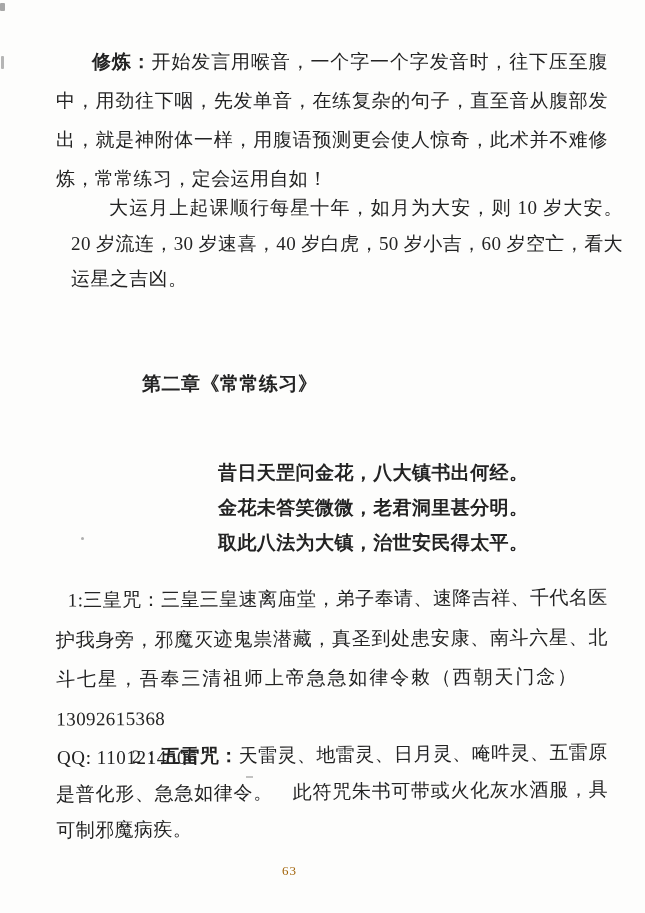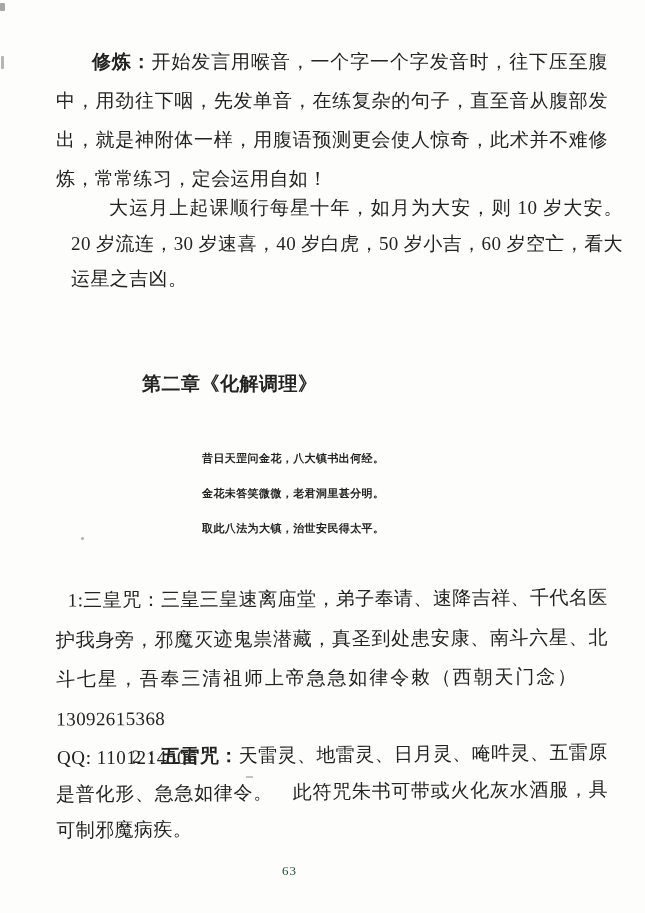--- a/index.html
+++ b/index.html
@@ -39,24 +39,25 @@
     top: 371px;
     margin: 0;
     font-size: 19px;
     font-weight: bold;
     letter-spacing: 0.5px;
   }
   .poem {
     position: absolute;
     left: 202px;
     top: 441px;
-    margin: 0;
-    font-size: 11px;
+    margin: 16px;
+    font-size: 19px;
     font-weight: bold;
     letter-spacing: 0.4px;
+    font-family: Liberation Mono, monospace;
   }
   .poem-line {
     height: 35.2px;
     line-height: 35.2px;
     white-space: nowrap;
   }
   .para-sanhuang {
     top: 579px;
     line-height: 39.5px;
     text-indent: 12px;
@@ -81,21 +82,21 @@
     transform-origin: center center;
   }
   .page-number {
     position: absolute;
     left: 0;
     top: 863px;
     width: 579px;
     margin: 0;
     text-align: center;
     font-size: 13px;
-    color: #14532d;
+    color: #a16207;
     letter-spacing: 1px;
   }
   
   .artifact { position: absolute; background: #7a7a7a; }
   .artifact.a1 { left: 0; top: 3px;  width: 5px; height: 8px; opacity: 0.65; border-radius: 1px; }
   .artifact.a2 { left: 1px; top: 56px; width: 3px; height: 13px; opacity: 0.55; border-radius: 1px; }
   .artifact.a3 { left: 81px; top: 537px; width: 3px; height: 3px; opacity: 0.6; border-radius: 50%; }
   .artifact.a4 { left: 246px; top: 776px; width: 7px; height: 2px; opacity: 0.45; }
 </style>
 </head>
@@ -106,21 +107,21 @@
   <span class="artifact a1"></span>
   <span class="artifact a2"></span>
   <span class="artifact a3"></span>
   <span class="artifact a4"></span>
 
   <p class="block body-text para-xiulian"><span class="bold">修炼：</span><span>开始发言用喉音，一个字一个字发音时，往下压至腹中，用劲往下咽，先发单音，在练复杂的句子，直至音从腹部发出，就是神附体一样，用腹语预测更会使人惊奇，此术并不难修炼，常常练习，定会运用自如！</span></p>
 
   <p class="block body-text para-dayun"><span>大运月上起课顺行每星十年，如月为大安，则 10 岁大安。20 岁流连，30 岁速喜，40 岁白虎，50 岁小吉，60 岁空亡，看大运星之吉凶。</span></p>
 
 
-  <h2 class="chapter-heading">第二章《化解调理》</h2>
+  <h2 class="chapter-heading">第二章《常常练习》</h2>
 
   <div class="poem">
     <div class="poem-line">昔日天罡问金花，八大镇书出何经。</div>
     <div class="poem-line">金花未答笑微微，老君洞里甚分明。</div>
     <div class="poem-line">取此八法为大镇，治世安民得太平。</div>
   </div>
 
   <p class="block body-text para-sanhuang"><span>1:三皇咒：</span><span>三皇三皇速离庙堂，弟子奉请、速降吉祥、千代名医护我身旁，邪魔灭迹鬼祟潜藏，真圣到处患安康、南斗六星、北斗七星，吾奉三清祖师上帝急急如律令敕（西朝天门念）</span><span class="phone-gap"></span><span>13092615368</span></p>
 
   <p class="qq-line">QQ: 1101214506</p>

